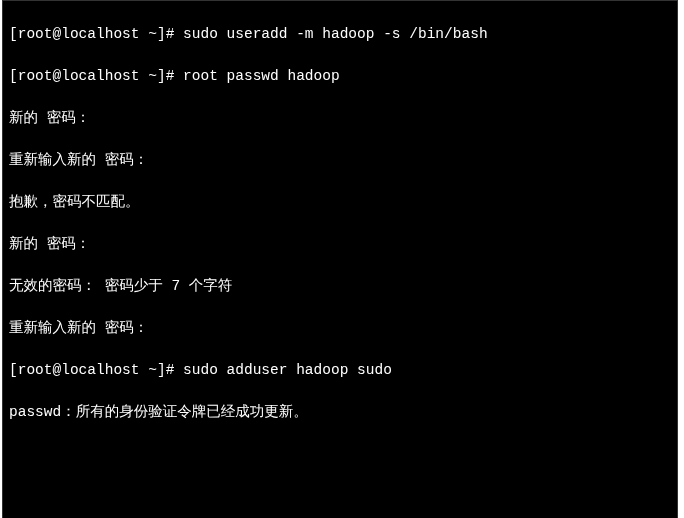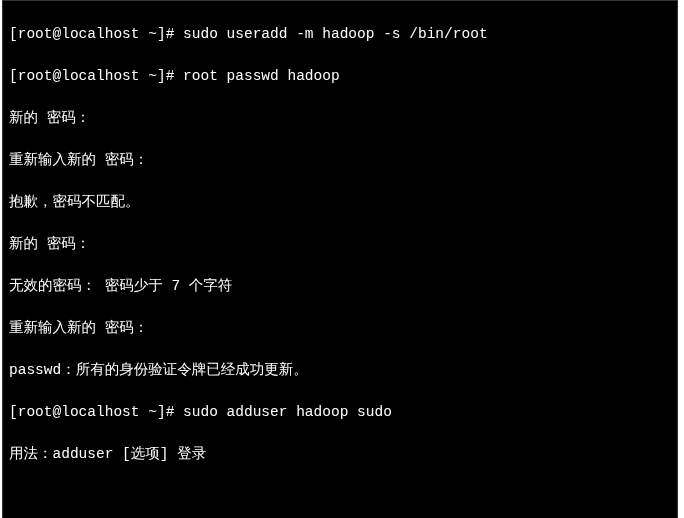--- a/index.html
+++ b/index.html
@@ -21,31 +21,30 @@
       border: 1px solid #333;
       white-space: pre;
       font-family: "Consolas", "Courier New", monospace;
     }
     .line { display: block; }
   </style>
 </head>
 <body>
 
 <div class="terminal-1">
-<span class="line">[root@localhost ~]# sudo useradd -m hadoop -s /bin/root</span>
+<span class="line">[root@localhost ~]# sudo useradd -m hadoop -s /bin/bash</span>
 <span class="line">[root@localhost ~]# root passwd hadoop</span>
 <span class="line">新的 密码：</span>
 <span class="line">重新输入新的 密码：</span>
 <span class="line">抱歉，密码不匹配。</span>
 <span class="line">新的 密码：</span>
 <span class="line">无效的密码： 密码少于 7 个字符</span>
 <span class="line">重新输入新的 密码：</span>
+<span class="line">[root@localhost ~]# sudo adduser hadoop sudo</span>
 <span class="line">passwd：所有的身份验证令牌已经成功更新。</span>
-<span class="line">[root@localhost ~]# sudo adduser hadoop sudo</span>
-<span class="line">用法：adduser [选项] 登录</span>
 
 
 <span class="line"></span>
 
 
 
 
 
 
 </div>

